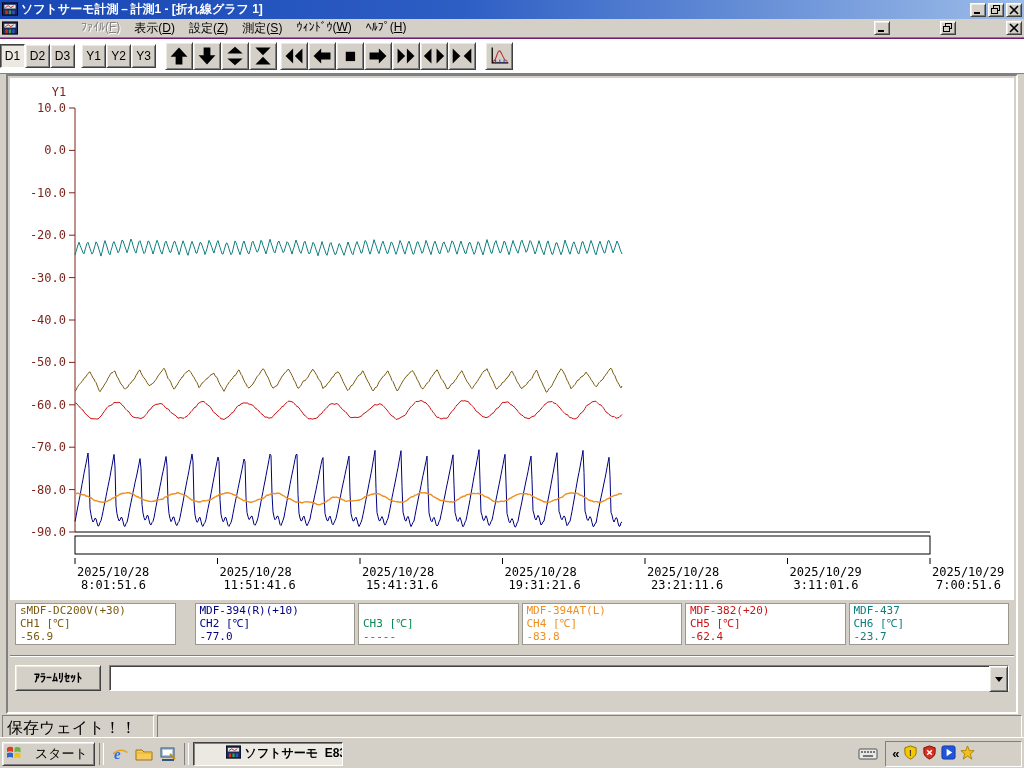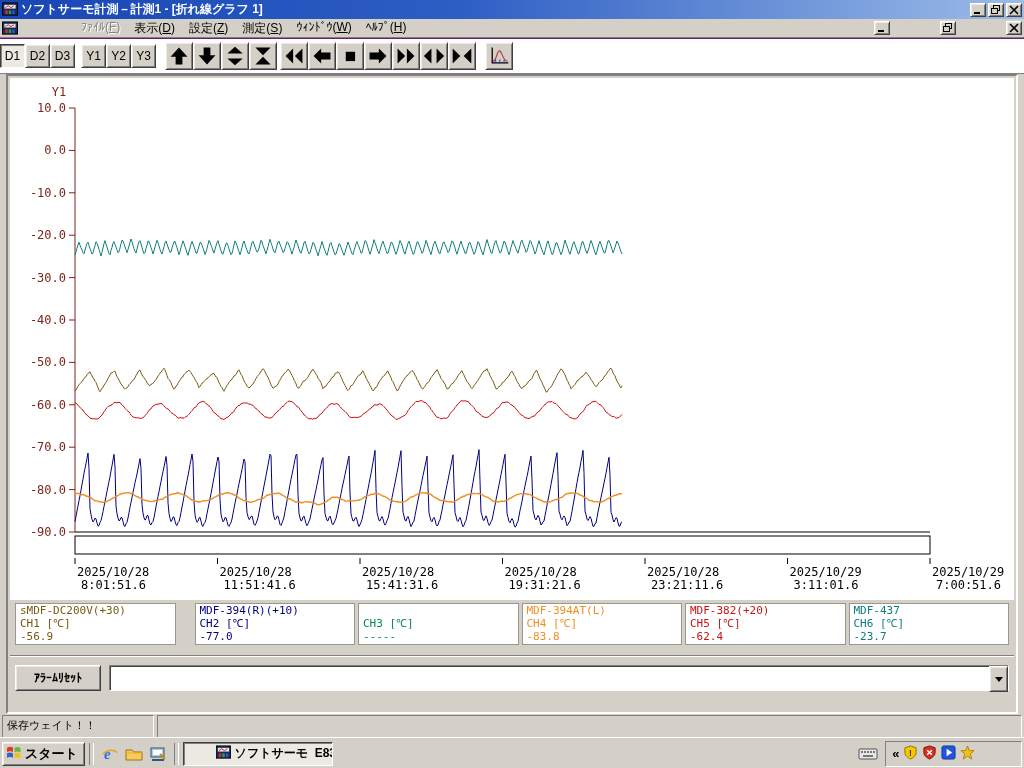--- a/index.html
+++ b/index.html
@@ -60,29 +60,29 @@
          box-shadow:inset 1px 1px 0 #404040;}
   .combo .val{flex:1;font-size:12px;padding:3px 4px;}
   .combo .drop{width:17px;height:100%;display:flex;align-items:center;justify-content:center;}
   .drop .arr{width:0;height:0;border-left:4px solid transparent;border-right:4px solid transparent;
              border-top:5px solid #000;}
 
   
   .statusbar{position:absolute;top:714px;left:0;right:0;height:23px;background:#d4d0c8;
              display:flex;align-items:center;padding:2px;gap:3px;}
   .st-cell{height:19px;border:1px solid;border-color:#808080 #ffffff #ffffff #808080;
-           padding:2px 4px;font-size:11px;white-space:nowrap;}
+           padding:2px 4px;font-size:16px;white-space:nowrap;}
   .st-left{width:142px;}
   .st-right{flex:1;}
 
   
   .taskbar{position:absolute;top:737px;left:0;right:0;height:31px;background:#d4d0c8;
            border-top:1px solid #fff;display:flex;align-items:center;padding:0 2px;}
-  .startbtn{height:24px;padding:0 6px 0 3px;display:flex;align-items:center;gap:3px;
-            font-weight:bold;font-size:13px;}
+  .startbtn{height:24px;padding:0 6px 0 3px;display:flex;align-items:center;gap:13px;
+            font-weight:normal;font-size:13px;}
   .tb-div{width:3px;height:22px;margin:0 4px;border-left:1px solid #808080;border-right:1px solid #fff;}
   .ql{width:24px;height:24px;display:flex;align-items:center;justify-content:center;background:transparent;border:none;padding:0;}
   .taskbtn{height:24px;width:150px;display:flex;align-items:center;gap:4px;padding:0 5px;
            font-size:12px;white-space:pre;overflow:hidden;}
   .tray-kb{width:26px;height:24px;display:flex;align-items:center;justify-content:center;}
   .tray{height:24px;margin-left:4px;display:flex;align-items:center;gap:4px;padding:0 6px;
         border:1px solid;border-color:#808080 #ffffff #ffffff #808080;}
   .tray .chev{font-size:13px;font-weight:bold;}
   .clock{font-size:13px;margin-left:3px;margin-top:44px;}
   .spacer{flex:1;}

